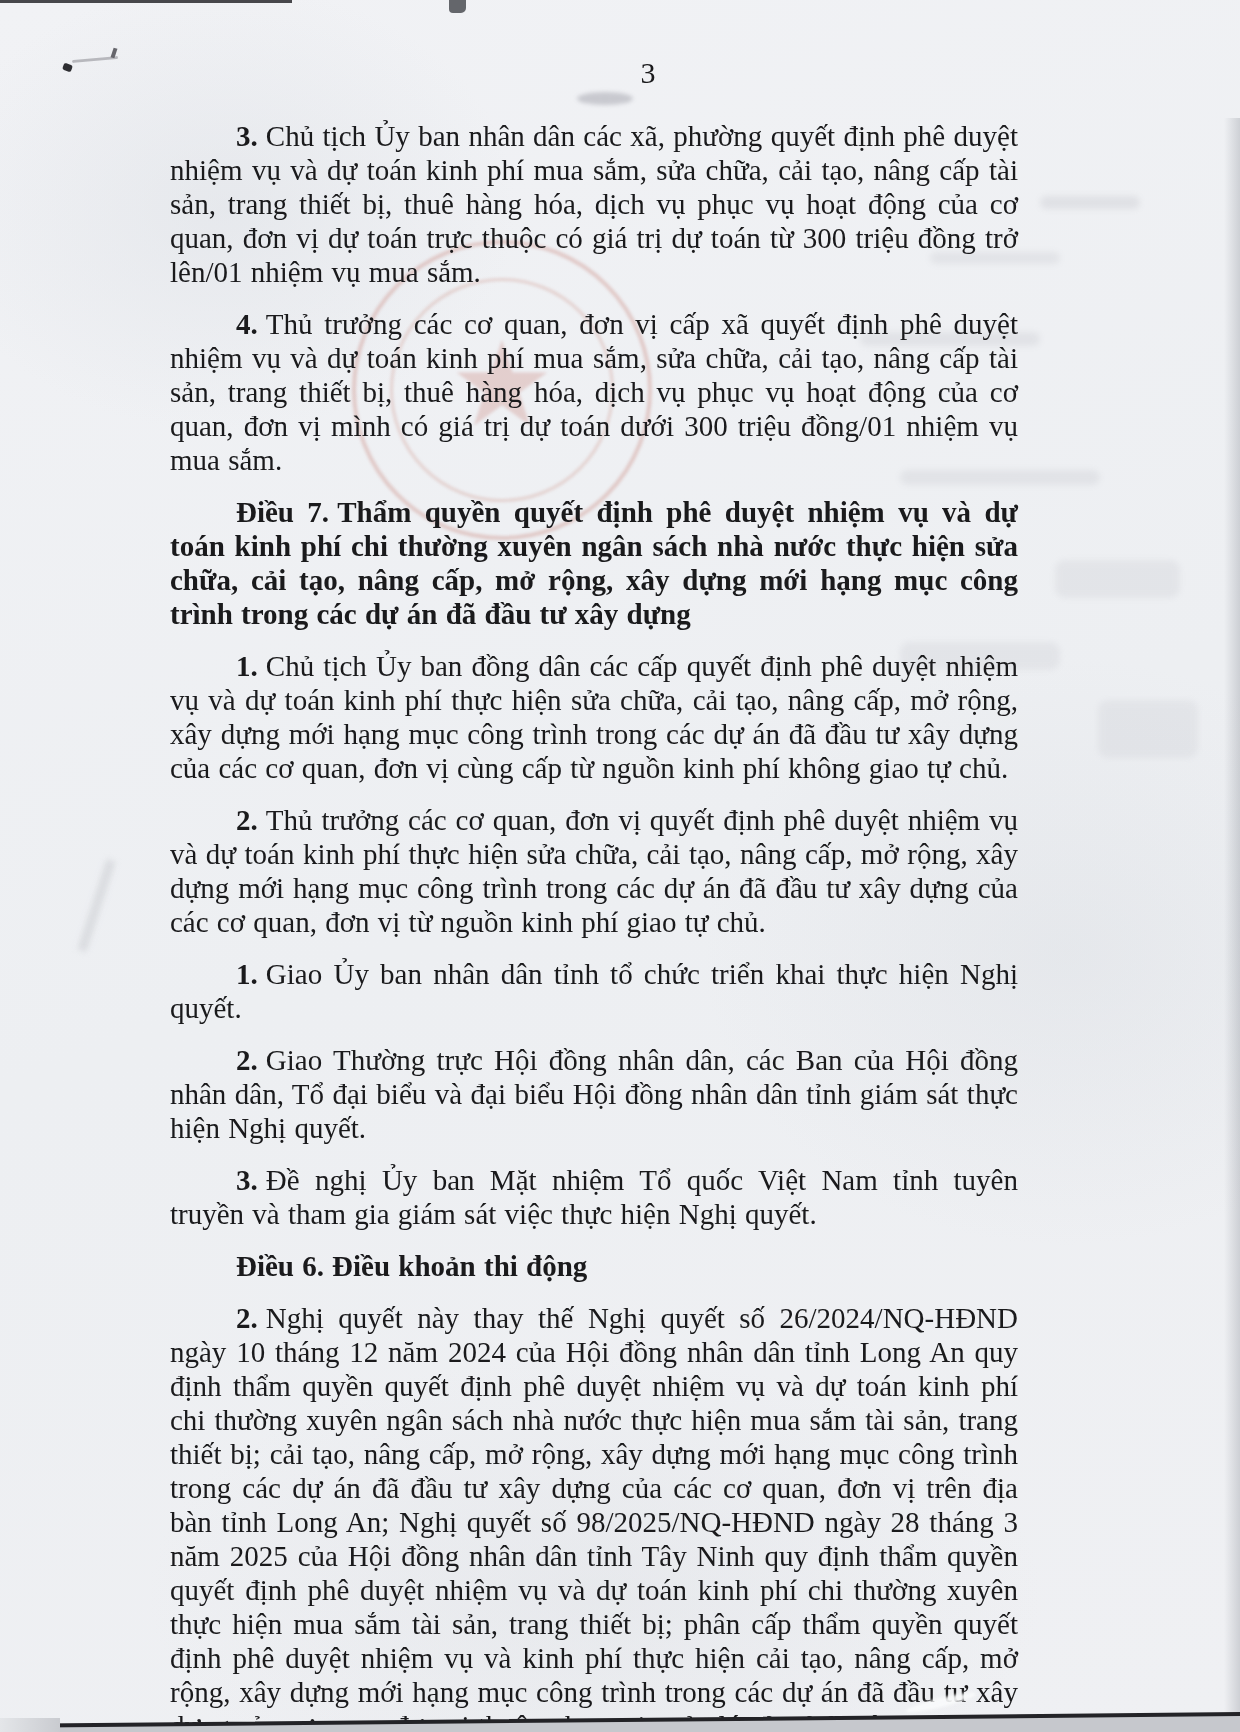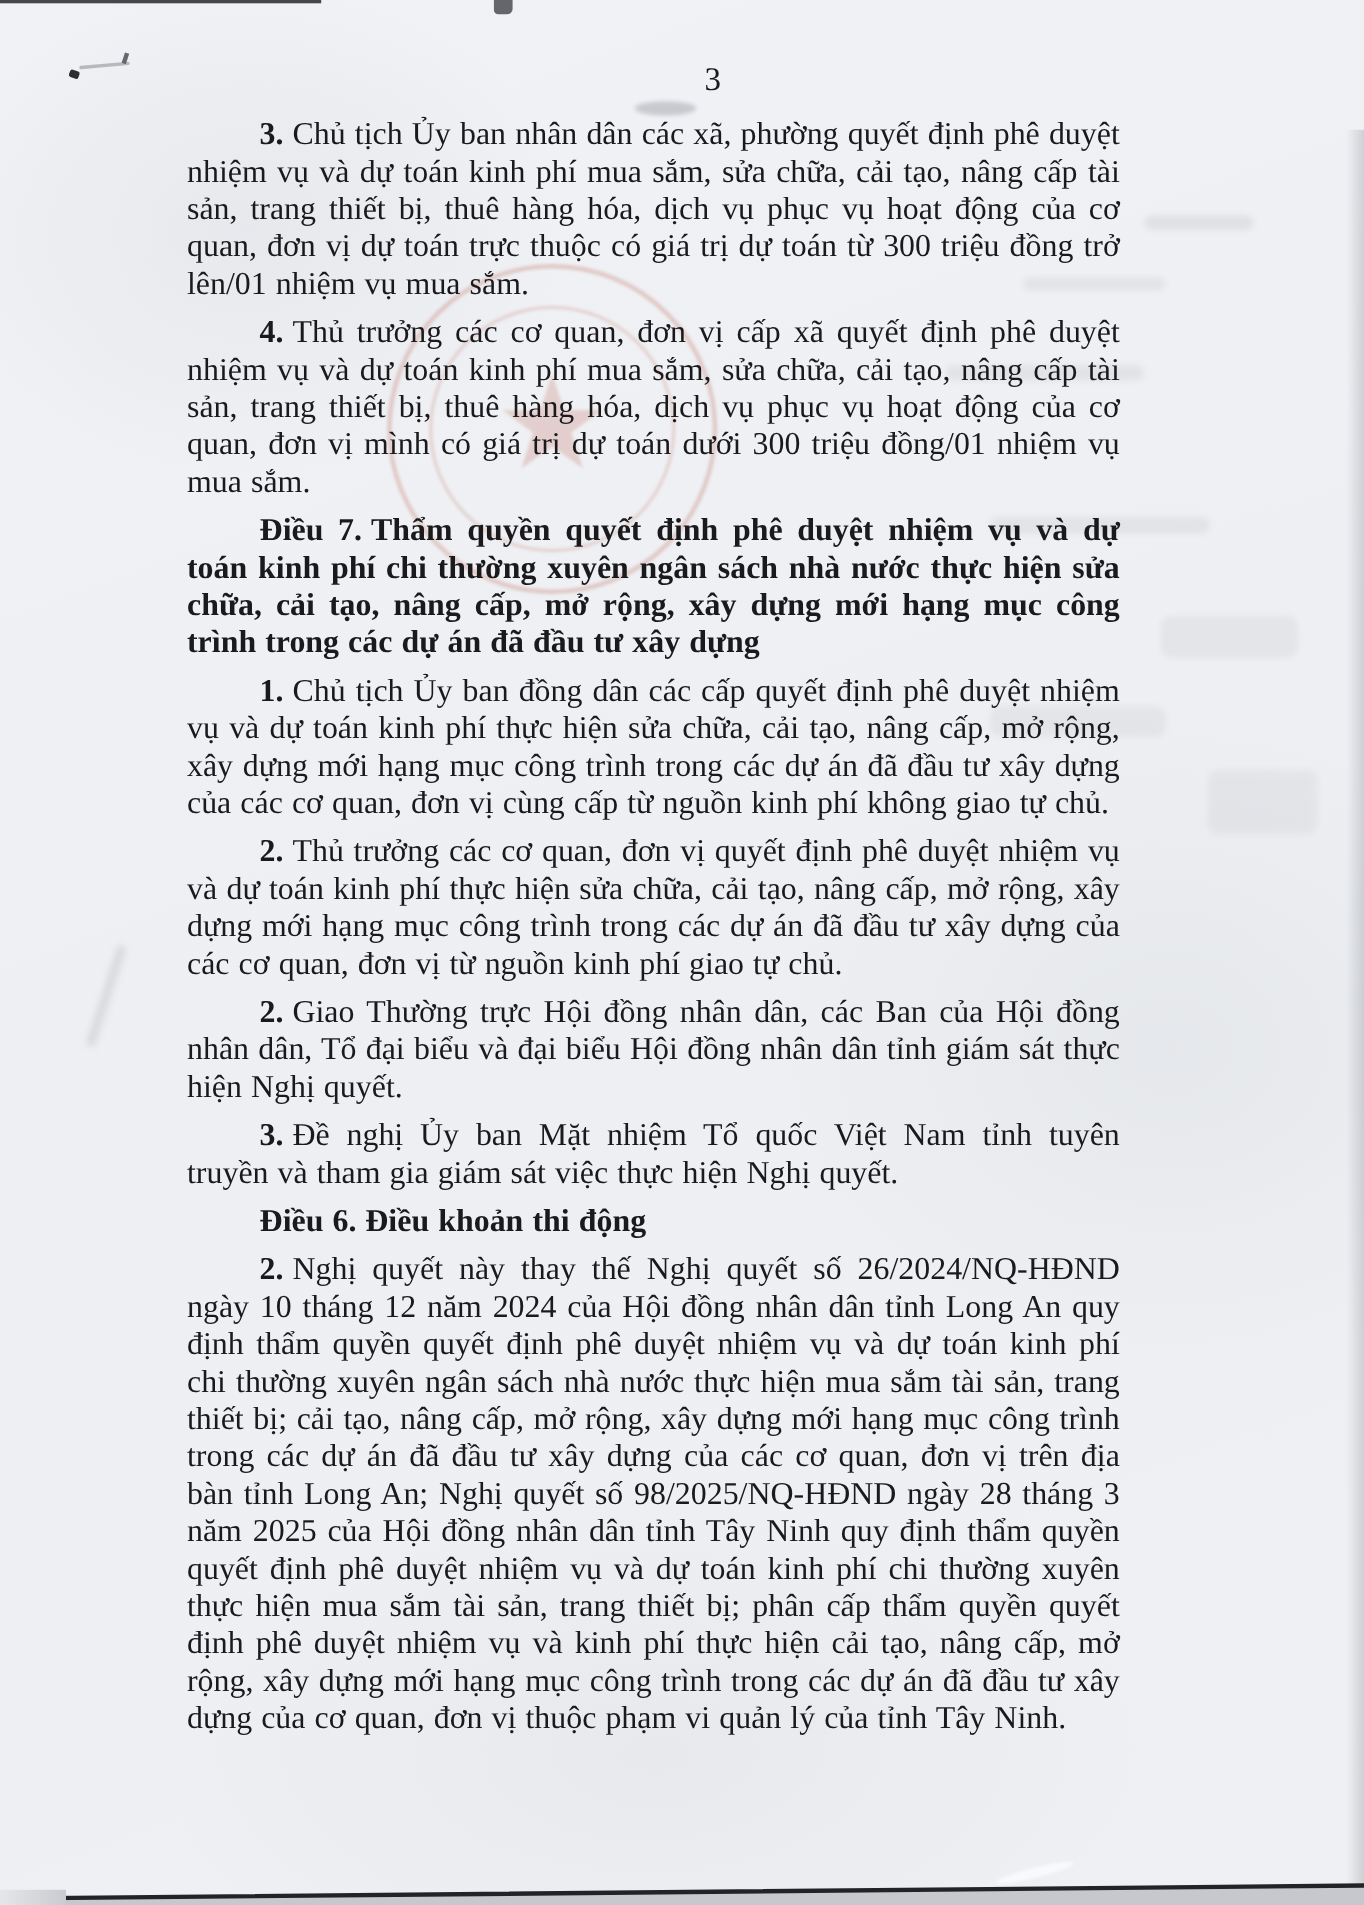--- a/index.html
+++ b/index.html
@@ -13,21 +13,21 @@
       radial-gradient(ellipse 640px 340px at 48% 92%, rgba(216,219,224,.32), transparent 70%),
       linear-gradient(160deg,#f1f2f5 0%,#edeff2 50%,#eff0f3 100%);
   }
   
   .page-number{
     position:absolute;left:170px;top:56px;width:848px;z-index:2;
     text-align:center;font-size:30px;transform:translateX(54px);
   }
   .content{position:absolute;left:170px;top:101px;width:848px;z-index:2;}
   .para{
-    margin:4px 0 10px 0;font-size:29px;line-height:34px;
+    margin:18px 0 10px 0;font-size:29px;line-height:34px;
     text-align:justify;text-indent:66px;word-spacing:1px;
   }
   .para.heading{font-weight:bold;}
   .para .lead{font-weight:bold;margin-right:.28em;}
   
   .stamp{position:absolute;left:352px;top:240px;width:292px;height:292px;z-index:1;
     border:4px solid rgba(186,88,72,.26);border-radius:50%;filter:blur(1.6px);}
   .stamp-inner{position:absolute;left:34px;top:34px;right:34px;bottom:34px;
     border:3px solid rgba(186,88,72,.20);border-radius:50%;}
   .stamp-star{position:absolute;top:50%;left:50%;transform:translate(-50%,-54%);
@@ -70,20 +70,21 @@
   </div>
 
   <div class="page-number">3</div>
 
   <div class="content">
       <p class="para body"><b class="lead">3.</b><span>Chủ tịch Ủy ban nhân dân các xã, phường quyết định phê duyệt nhiệm vụ và dự toán kinh phí mua sắm, sửa chữa, cải tạo, nâng cấp tài sản, trang thiết bị, thuê hàng hóa, dịch vụ phục vụ hoạt động của cơ quan, đơn vị dự toán trực thuộc có giá trị dự toán từ 300 triệu đồng trở lên/01 nhiệm vụ mua sắm.</span></p>
       <p class="para body"><b class="lead">4.</b><span>Thủ trưởng các cơ quan, đơn vị cấp xã quyết định phê duyệt nhiệm vụ và dự toán kinh phí mua sắm, sửa chữa, cải tạo, nâng cấp tài sản, trang thiết bị, thuê hàng hóa, dịch vụ phục vụ hoạt động của cơ quan, đơn vị mình có giá trị dự toán dưới 300 triệu đồng/01 nhiệm vụ mua sắm.</span></p>
       <p class="para heading"><b class="lead">Điều 7.</b><span>Thẩm quyền quyết định phê duyệt nhiệm vụ và dự toán kinh phí chi thường xuyên ngân sách nhà nước thực hiện sửa chữa, cải tạo, nâng cấp, mở rộng, xây dựng mới hạng mục công trình trong các dự án đã đầu tư xây dựng</span></p>
       <p class="para body"><b class="lead">1.</b><span>Chủ tịch Ủy ban đồng dân các cấp quyết định phê duyệt nhiệm vụ và dự toán kinh phí thực hiện sửa chữa, cải tạo, nâng cấp, mở rộng, xây dựng mới hạng mục công trình trong các dự án đã đầu tư xây dựng của các cơ quan, đơn vị cùng cấp từ nguồn kinh phí không giao tự chủ.</span></p>
       <p class="para body"><b class="lead">2.</b><span>Thủ trưởng các cơ quan, đơn vị quyết định phê duyệt nhiệm vụ và dự toán kinh phí thực hiện sửa chữa, cải tạo, nâng cấp, mở rộng, xây dựng mới hạng mục công trình trong các dự án đã đầu tư xây dựng của các cơ quan, đơn vị từ nguồn kinh phí giao tự chủ.</span></p>
+      <p class="para body"><b class="lead">1.</b><span>Giao Ủy ban nhân dân tỉnh tổ chức triển khai thực hiện Nghị quyết.</span></p>
       <p class="para body"><b class="lead">2.</b><span>Giao Thường trực Hội đồng nhân dân, các Ban của Hội đồng nhân dân, Tổ đại biểu và đại biểu Hội đồng nhân dân tỉnh giám sát thực hiện Nghị quyết.</span></p>
       <p class="para body"><b class="lead">3.</b><span>Đề nghị Ủy ban Mặt nhiệm Tổ quốc Việt Nam tỉnh tuyên truyền và tham gia giám sát việc thực hiện Nghị quyết.</span></p>
       <p class="para heading"><b class="lead">Điều 6.</b><span>Điều khoản thi động</span></p>
       <p class="para body"><b class="lead">2.</b><span>Nghị quyết này thay thế Nghị quyết số 26/2024/NQ-HĐND ngày 10 tháng 12 năm 2024 của Hội đồng nhân dân tỉnh Long An quy định thẩm quyền quyết định phê duyệt nhiệm vụ và dự toán kinh phí chi thường xuyên ngân sách nhà nước thực hiện mua sắm tài sản, trang thiết bị; cải tạo, nâng cấp, mở rộng, xây dựng mới hạng mục công trình trong các dự án đã đầu tư xây dựng của các cơ quan, đơn vị trên địa bàn tỉnh Long An; Nghị quyết số 98/2025/NQ-HĐND ngày 28 tháng 3 năm 2025 của Hội đồng nhân dân tỉnh Tây Ninh quy định thẩm quyền quyết định phê duyệt nhiệm vụ và dự toán kinh phí chi thường xuyên thực hiện mua sắm tài sản, trang thiết bị; phân cấp thẩm quyền quyết định phê duyệt nhiệm vụ và kinh phí thực hiện cải tạo, nâng cấp, mở rộng, xây dựng mới hạng mục công trình trong các dự án đã đầu tư xây dựng của cơ quan, đơn vị thuộc phạm vi quản lý của tỉnh Tây Ninh.</span></p>
     </div>
 
   <div class="artifact top-edge-line"></div>
   <div class="artifact top-center-mark"></div>
   <div class="artifact pen-dot"></div>
   <div class="artifact pen-stroke"></div>

